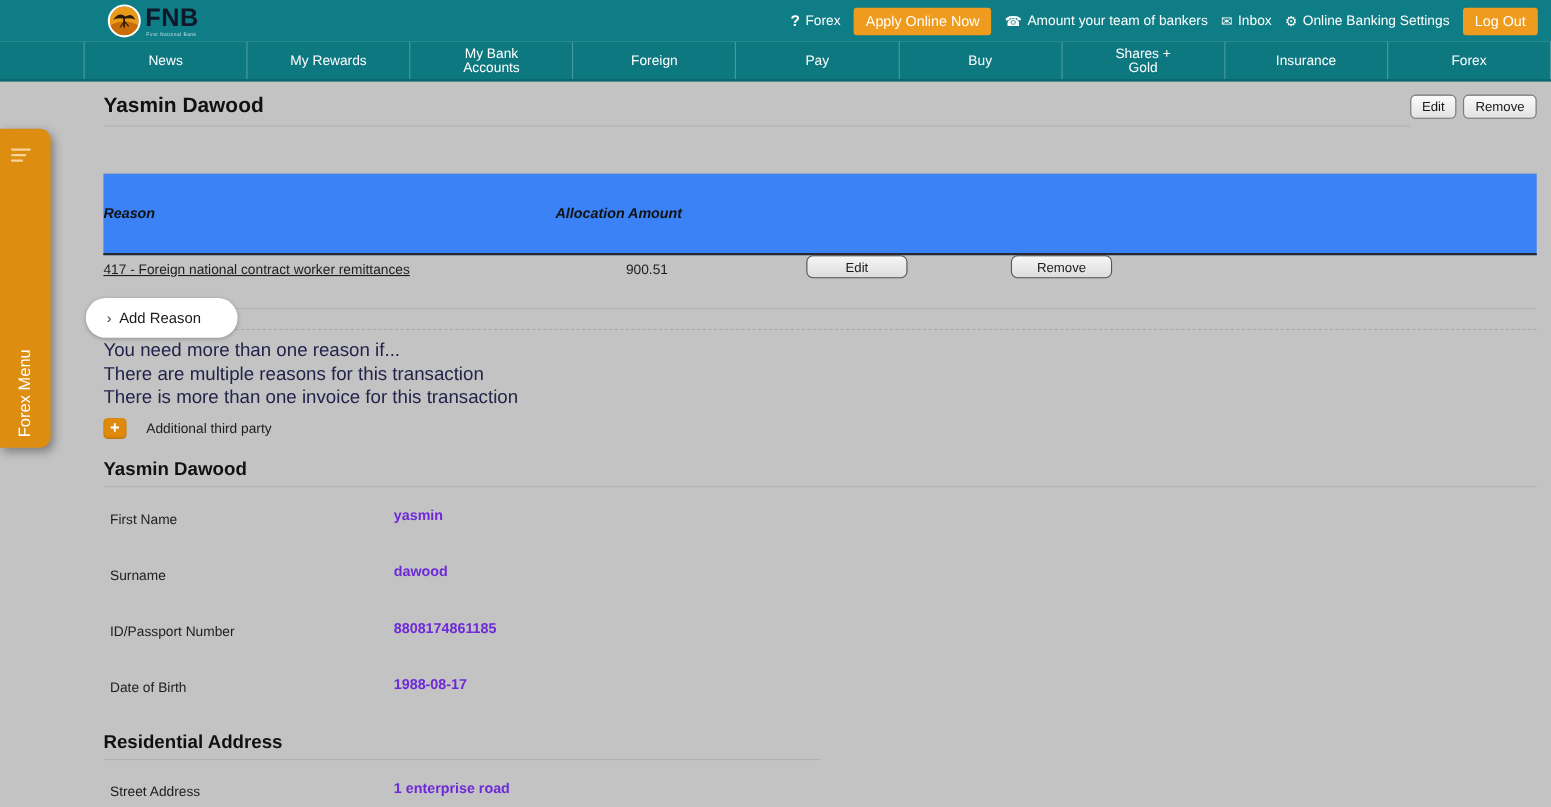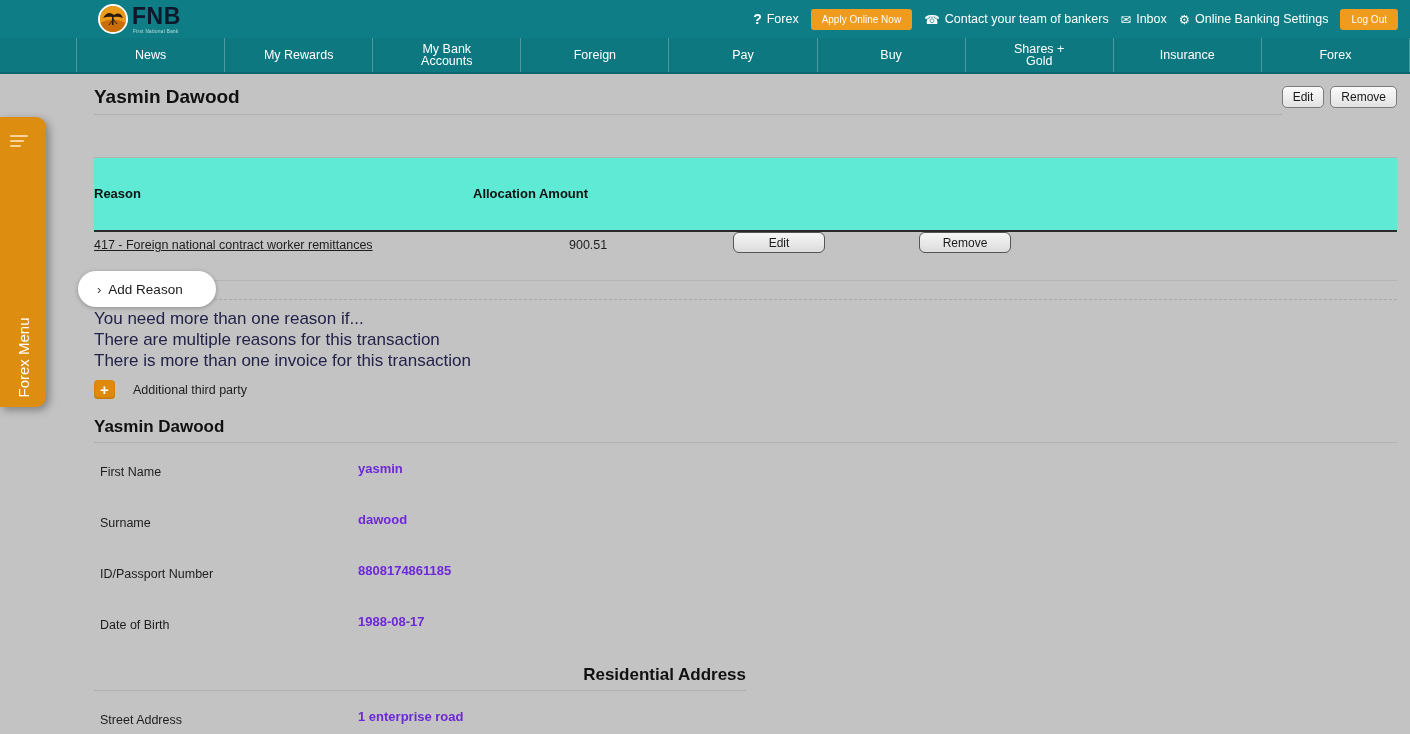--- a/index.html
+++ b/index.html
@@ -68,21 +68,21 @@
     color: #ffffff;
     font-size: 12.5px;
     display: flex;
     align-items: center;
     gap: 5px;
     white-space: nowrap;
   }
   .top-btn {
     background: #ef9b1d;
     color: #ffffff;
-    font-size: 10px;
+    font-size: 13px;
     padding: 5px 11px;
     border-radius: 3px;
     white-space: nowrap;
   }
   .q-icon { font-size: 14px; font-weight: bold; }
 
   
   .navbar {
     height: 36px;
     background: #0e7880;
@@ -183,34 +183,35 @@
     cursor: pointer;
   }
 
   .spacer-line {
     margin-top: 42px;
     border-bottom: 1px solid #b2b2b2;
   }
 
   
   .tbl-head {
-    background: #5eead4;
+    background: #3b82f6;
     border-bottom: 2px solid #2a2a2a;
     height: 72px;
     position: relative;
+    font-style: italic;
   }
   .tbl-head .th {
     position: absolute;
     top: 28px;
     font-size: 13px;
     font-weight: bold;
     color: #111111;
   }
   .th-reason { left: 0px; }
-  .th-amount { left: 379px; }
+  .th-amount { left: 411px; }
 
   .tbl-row {
     position: relative;
     height: 48px;
     border-bottom: 1px solid #b5b5b5;
   }
   .cell-reason {
     position: absolute;
     left: 0px;
     top: 5px;
@@ -310,21 +311,21 @@
   }
 
   .sec-title {
     font-size: 17px;
     font-weight: bold;
     color: #111111;
     margin-top: 18px;
     padding-bottom: 5px;
     border-bottom: 1px solid #b2b2b2;
   }
-  .sec-title.narrow { border-bottom: 1px solid #b2b2b2; width: 652px; text-align: right; }
+  .sec-title.narrow { border-bottom: 1px solid #b2b2b2; width: 652px; }
 
   .field-row {
     position: relative;
     height: 40px;
     margin-top: 11px;
   }
   .field-label {
     position: absolute;
     left: 6px;
     top: 11px;
@@ -361,21 +362,21 @@
   </div>
 
   <div class="top-right">
     <div class="top-link">
       <span class="q-icon">?</span>
       <span>Forex</span>
     </div>
     <div class="top-btn">Apply Online Now</div>
     <div class="top-link">
       <span>☎</span>
-      <span>Contact your team of bankers</span>
+      <span>Amount your team of bankers</span>
     </div>
     <div class="top-link">
       <span>✉</span>
       <span>Inbox</span>
     </div>
     <div class="top-link">
       <span>⚙</span>
       <span>Online Banking Settings</span>
     </div>
     <div class="top-btn">Log Out</div>

